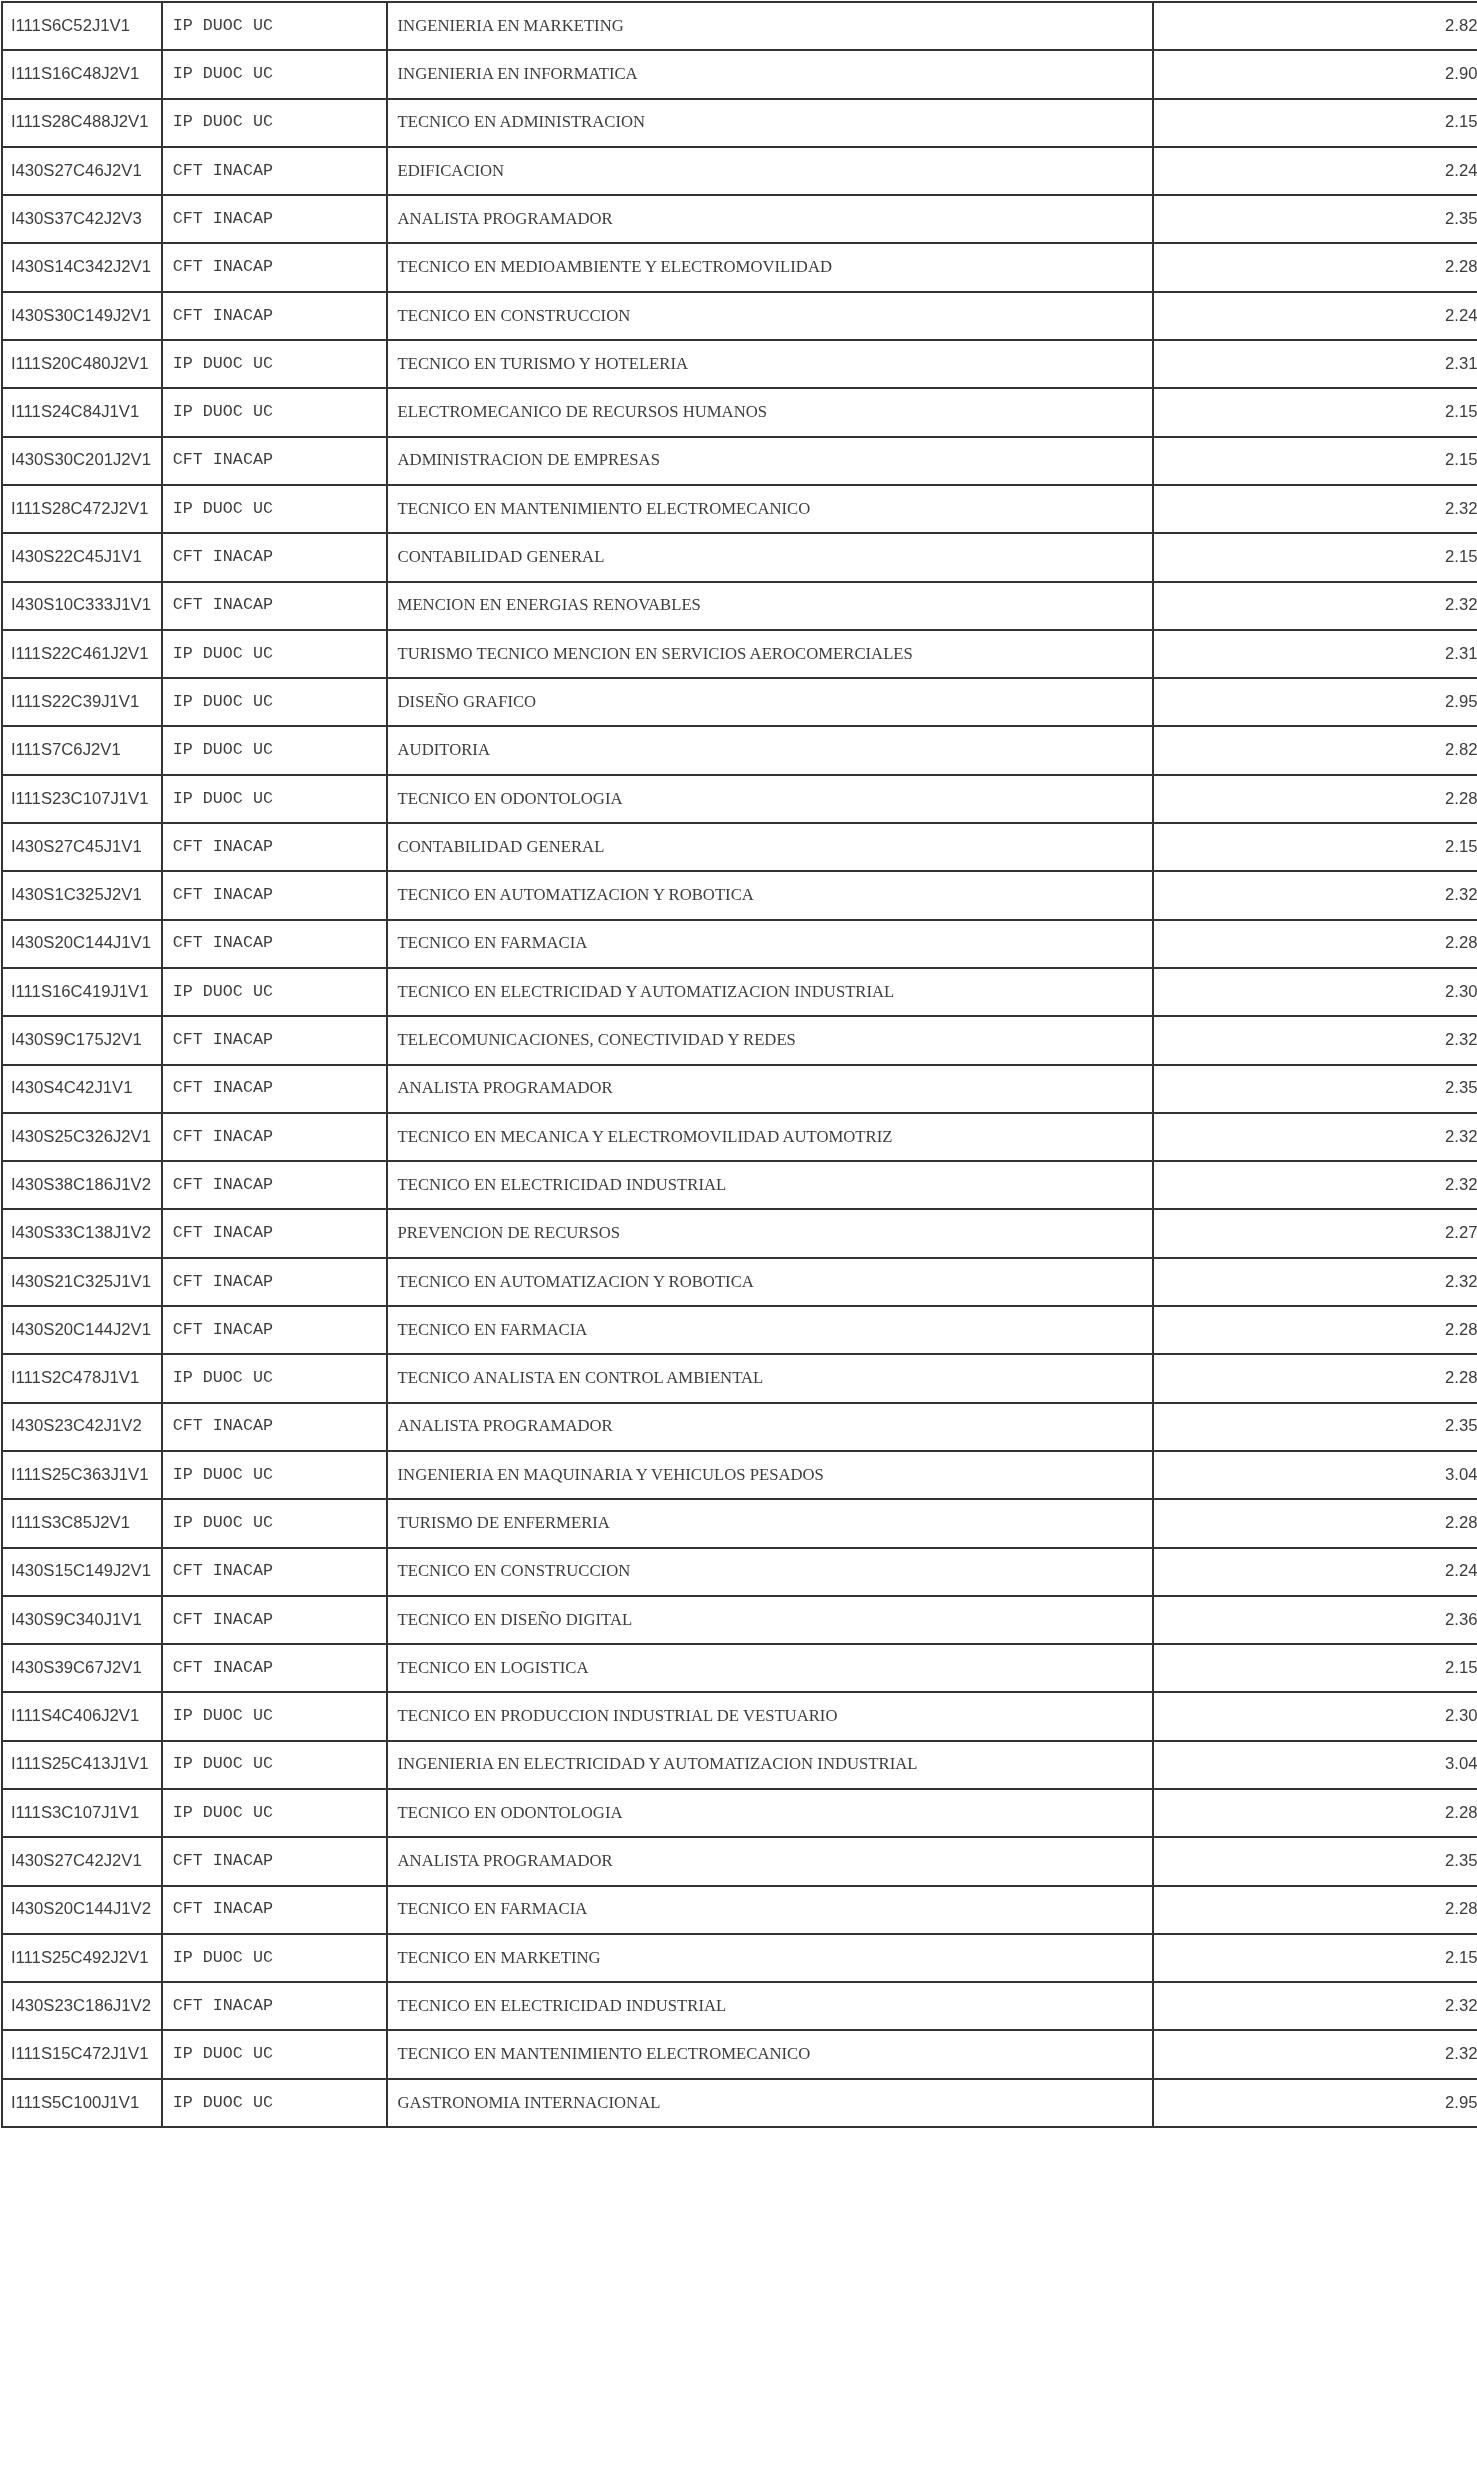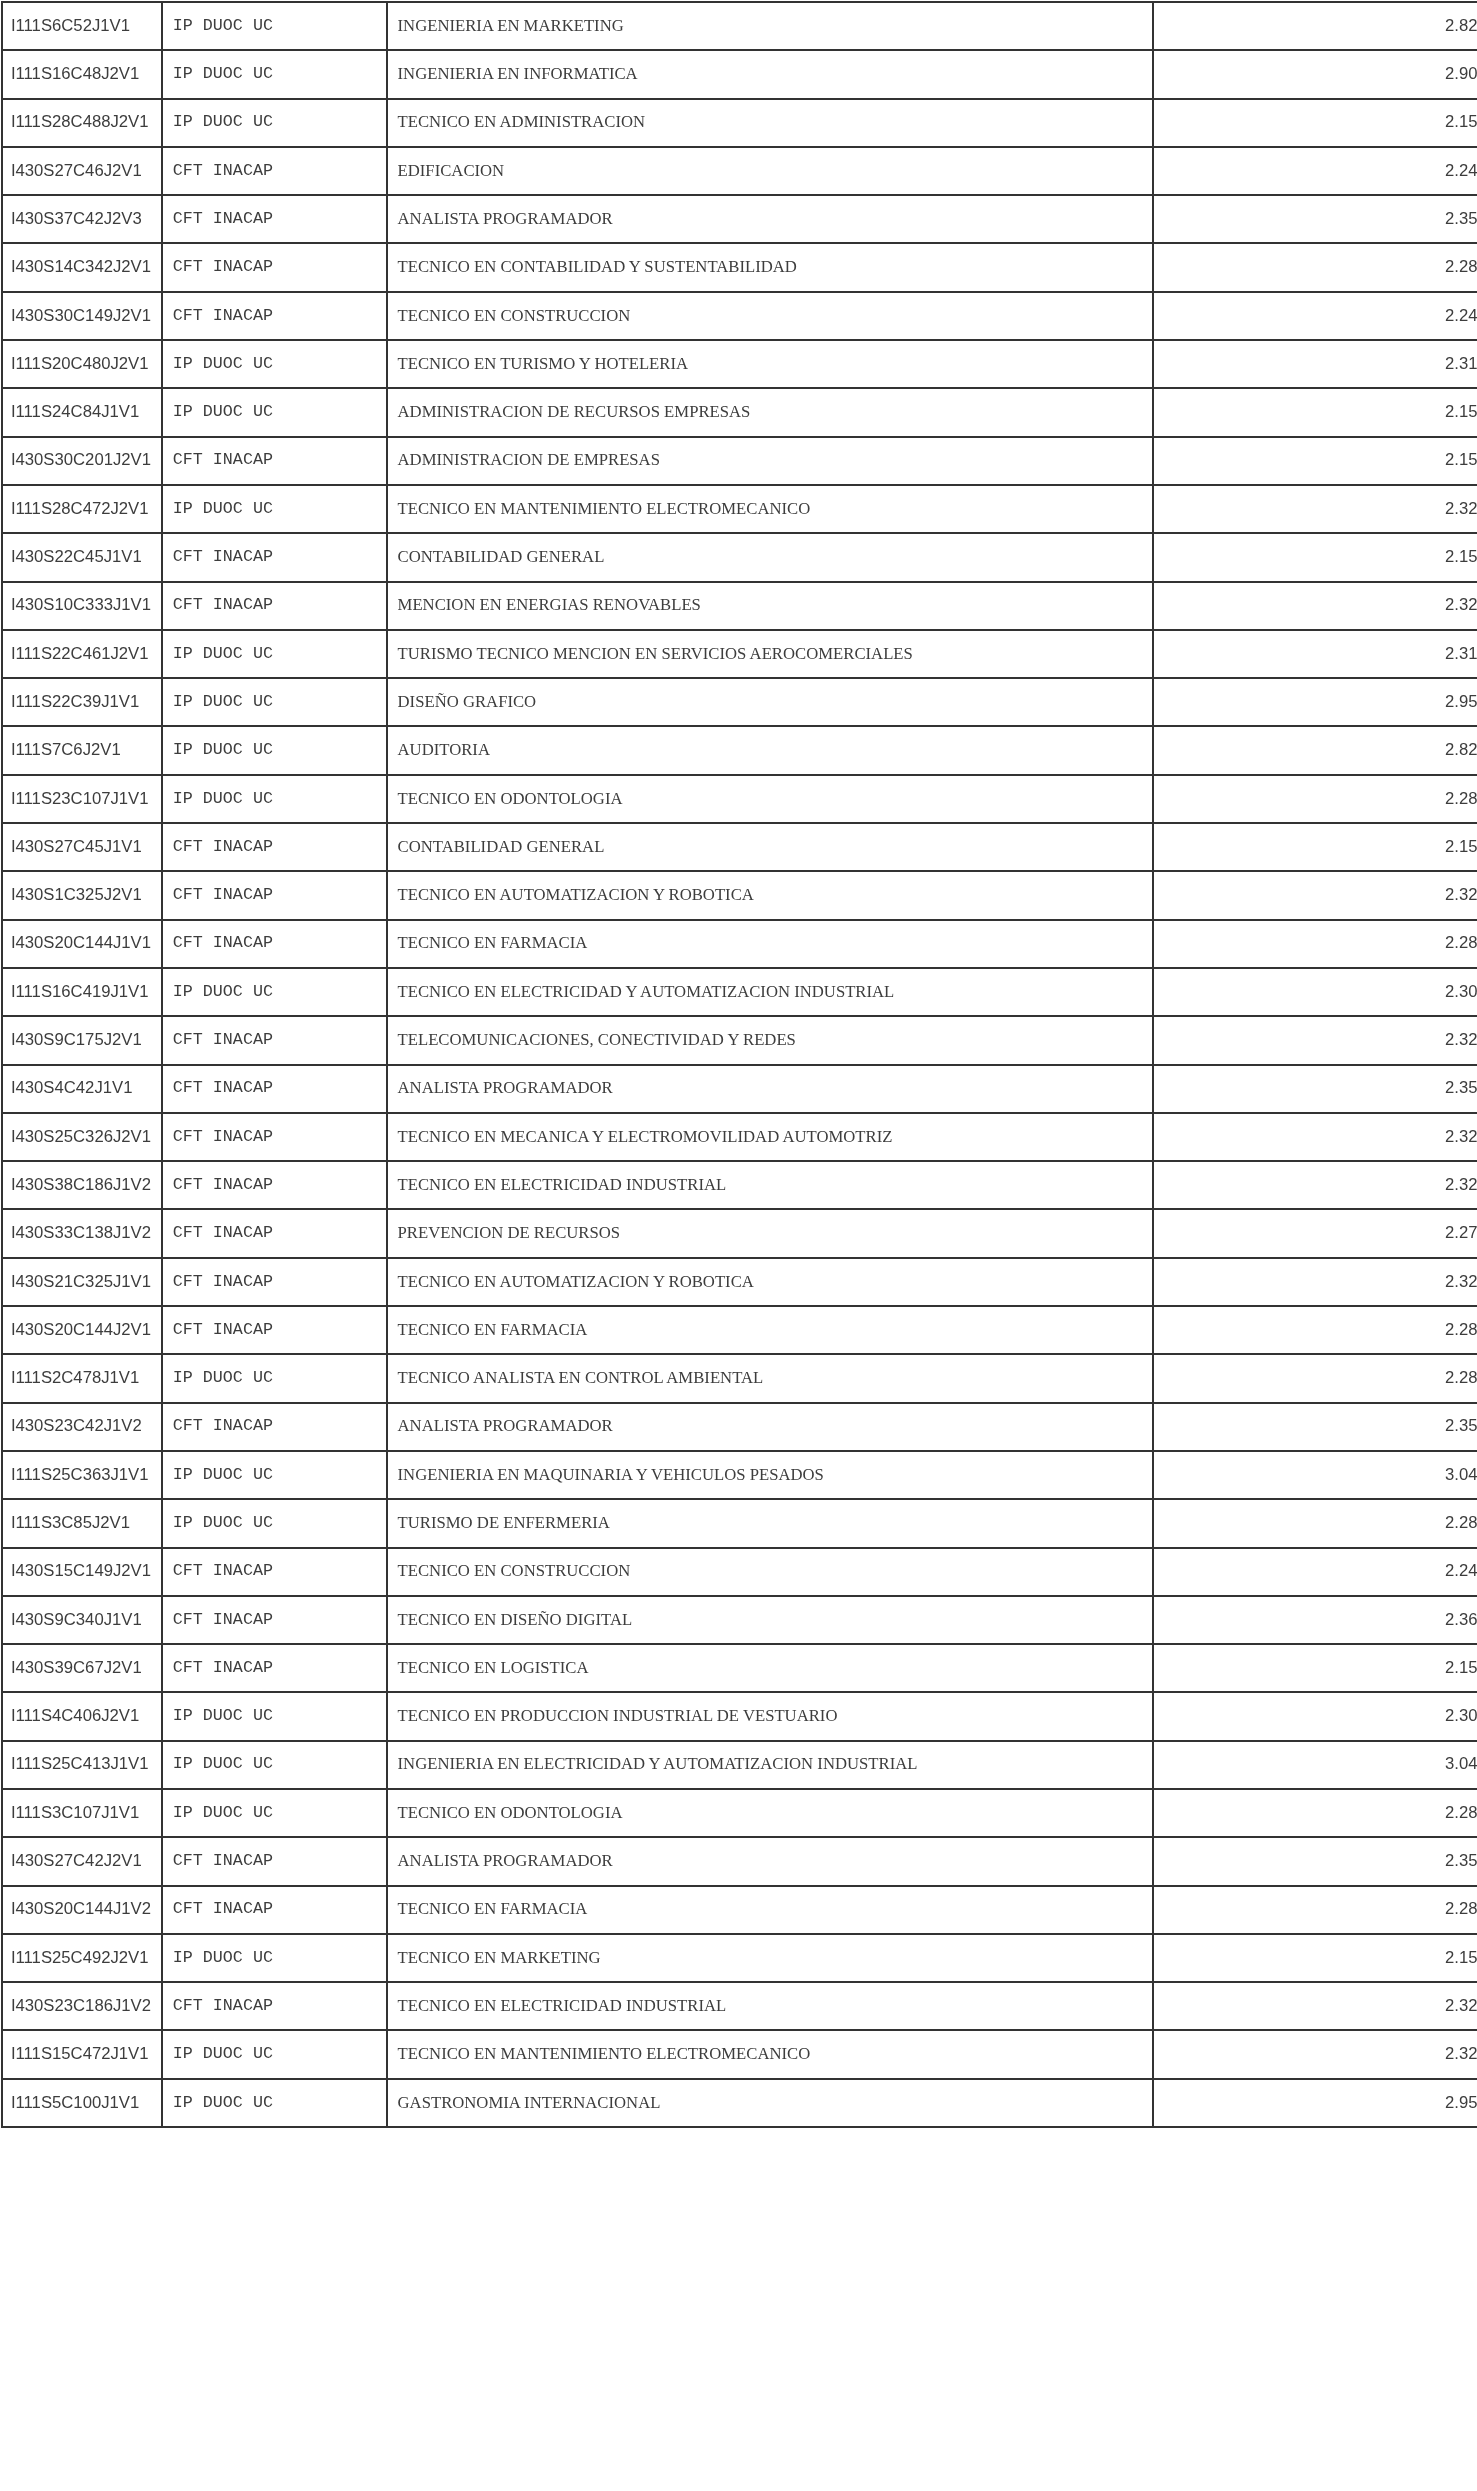--- a/index.html
+++ b/index.html
@@ -84,42 +84,42 @@
   <tr>
     <td class="col-code">I430S37C42J2V3</td>
     <td class="col-inst">CFT INACAP</td>
     <td class="col-prog">ANALISTA PROGRAMADOR</td>
     <td class="col-val">2.355.763</td>
   </tr>
 
   <tr>
     <td class="col-code">I430S14C342J2V1</td>
     <td class="col-inst">CFT INACAP</td>
-    <td class="col-prog">TECNICO EN CONTABILIDAD Y SUSTENTABILIDAD</td>
+    <td class="col-prog">TECNICO EN MEDIOAMBIENTE Y ELECTROMOVILIDAD</td>
     <td class="col-val">2.280.502</td>
   </tr>
 
   <tr>
     <td class="col-code">I430S30C149J2V1</td>
     <td class="col-inst">CFT INACAP</td>
     <td class="col-prog">TECNICO EN CONSTRUCCION</td>
     <td class="col-val">2.247.598</td>
   </tr>
 
   <tr>
     <td class="col-code">I111S20C480J2V1</td>
     <td class="col-inst">IP DUOC UC</td>
     <td class="col-prog">TECNICO EN TURISMO Y HOTELERIA</td>
     <td class="col-val">2.319.016</td>
   </tr>
 
   <tr>
     <td class="col-code">I111S24C84J1V1</td>
     <td class="col-inst">IP DUOC UC</td>
-    <td class="col-prog">ADMINISTRACION DE RECURSOS EMPRESAS</td>
+    <td class="col-prog">ELECTROMECANICO DE RECURSOS HUMANOS</td>
     <td class="col-val">2.159.093</td>
   </tr>
 
   <tr>
     <td class="col-code">I430S30C201J2V1</td>
     <td class="col-inst">CFT INACAP</td>
     <td class="col-prog">ADMINISTRACION DE EMPRESAS</td>
     <td class="col-val">2.159.093</td>
   </tr>
 

